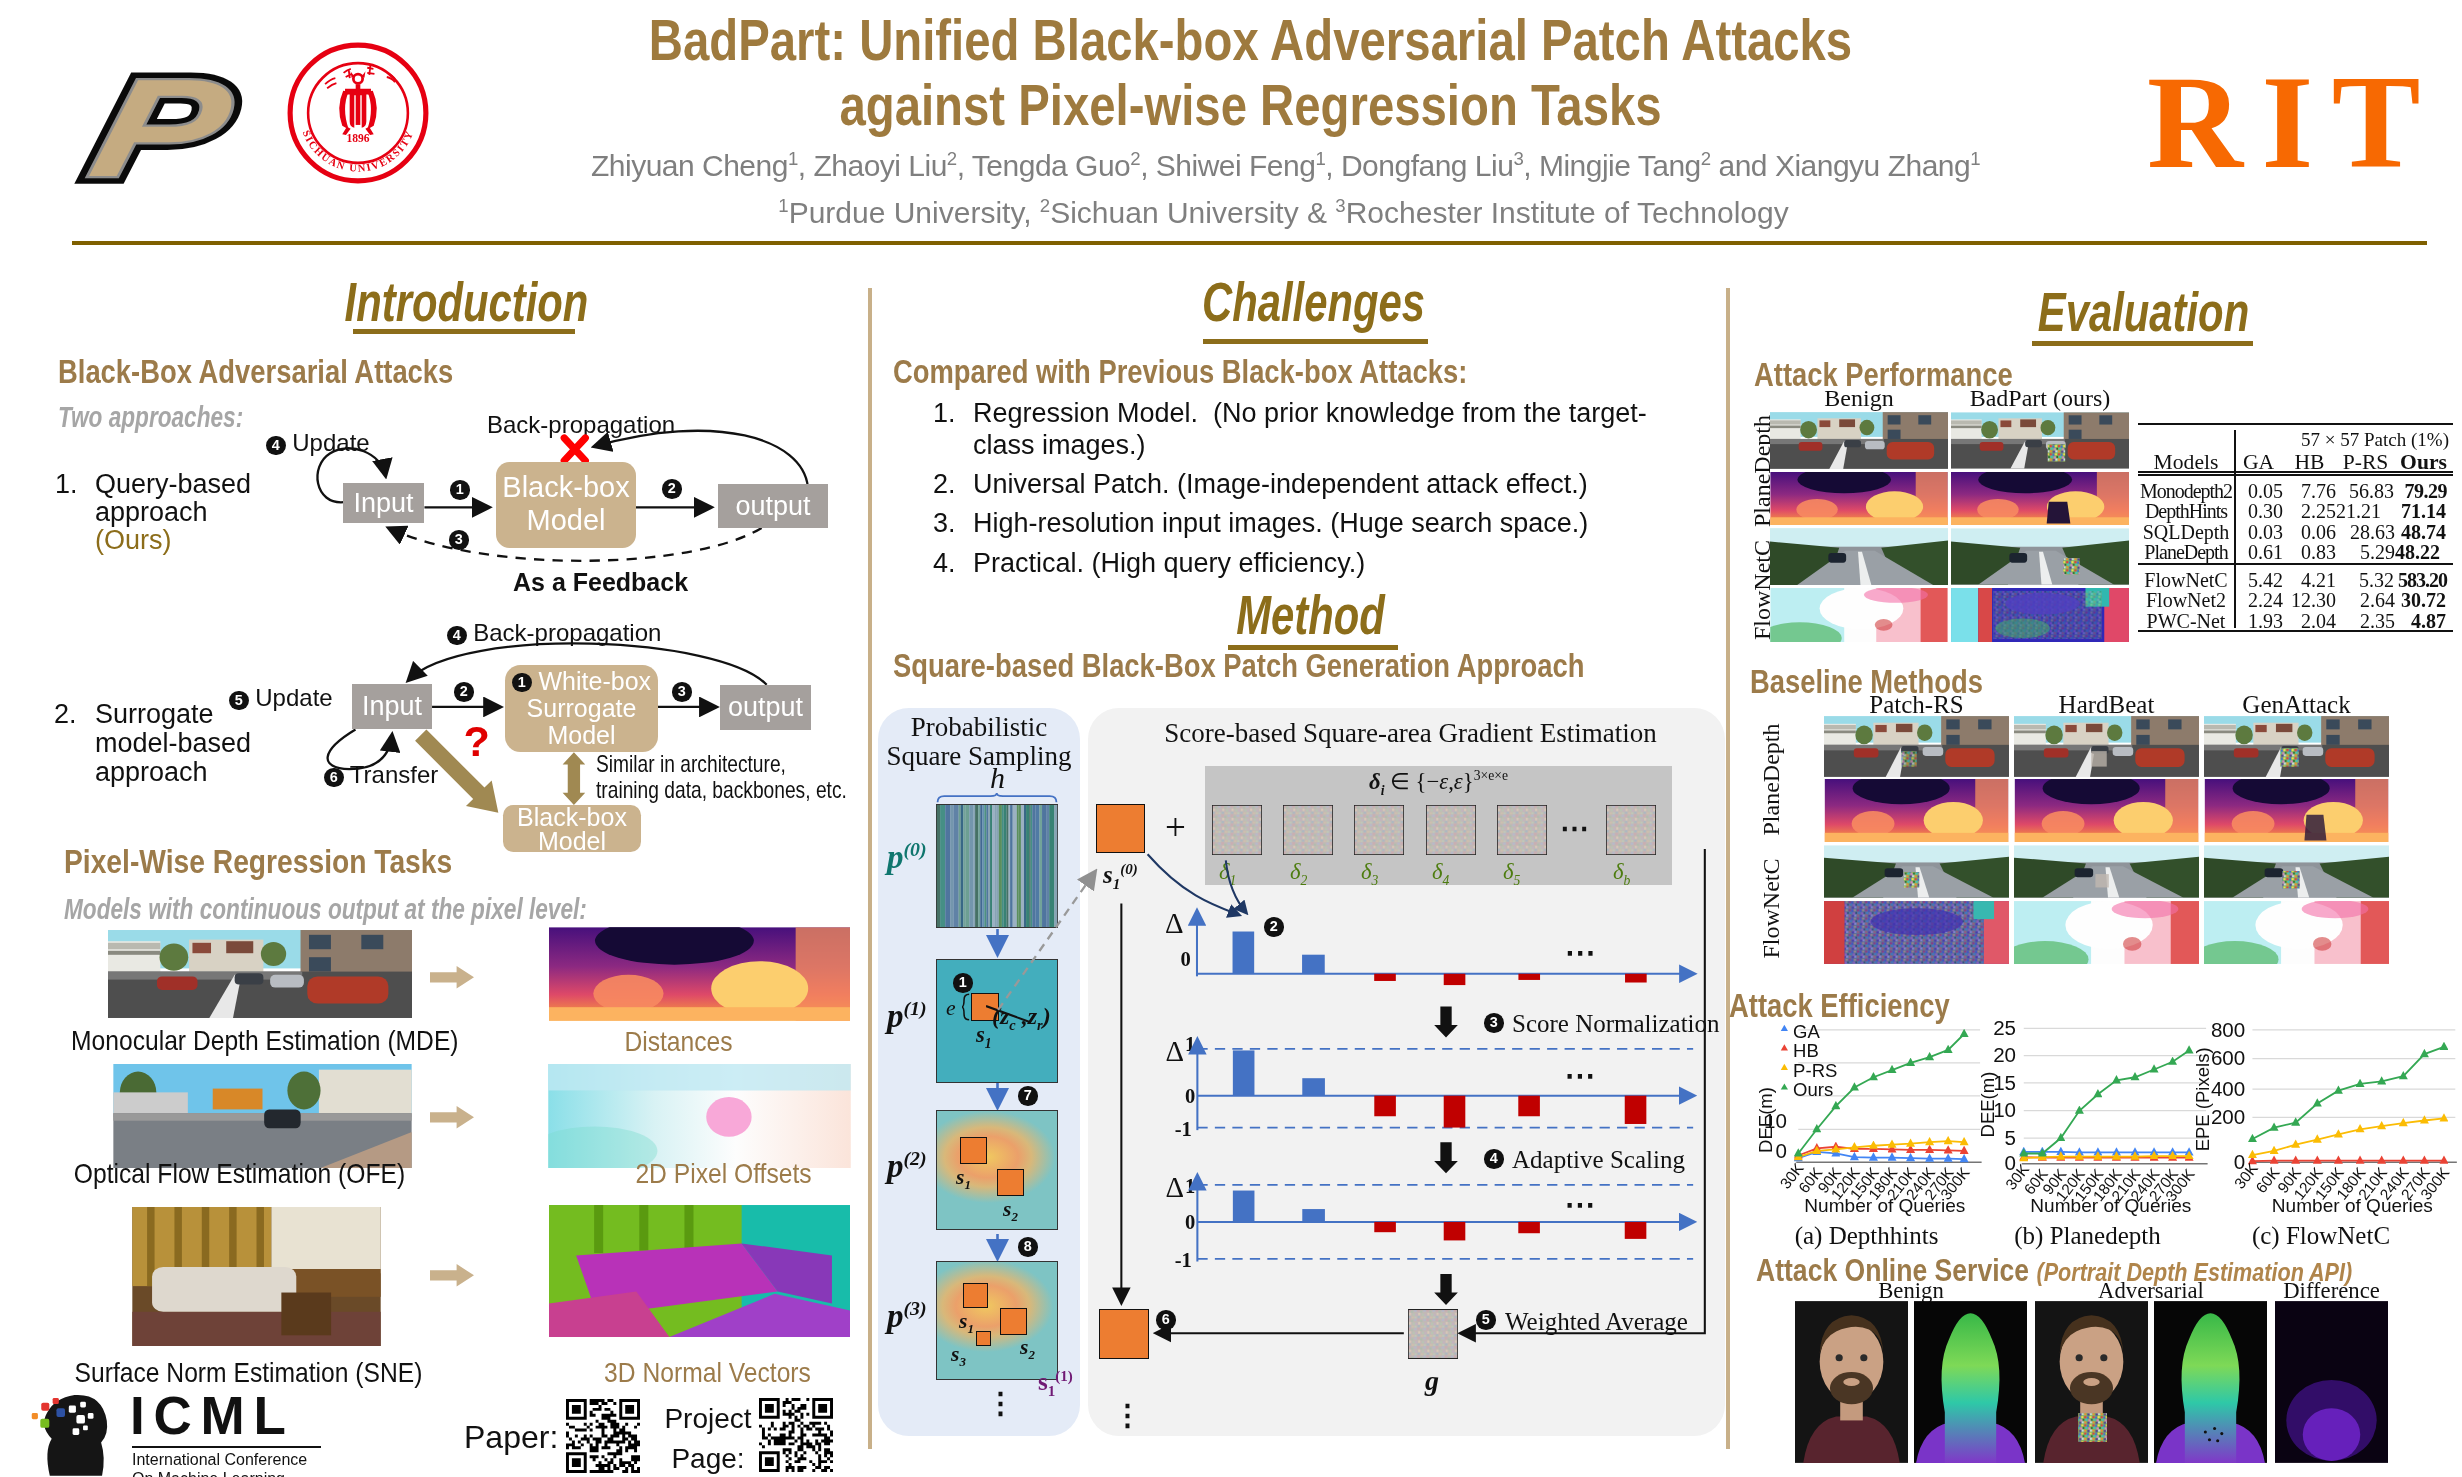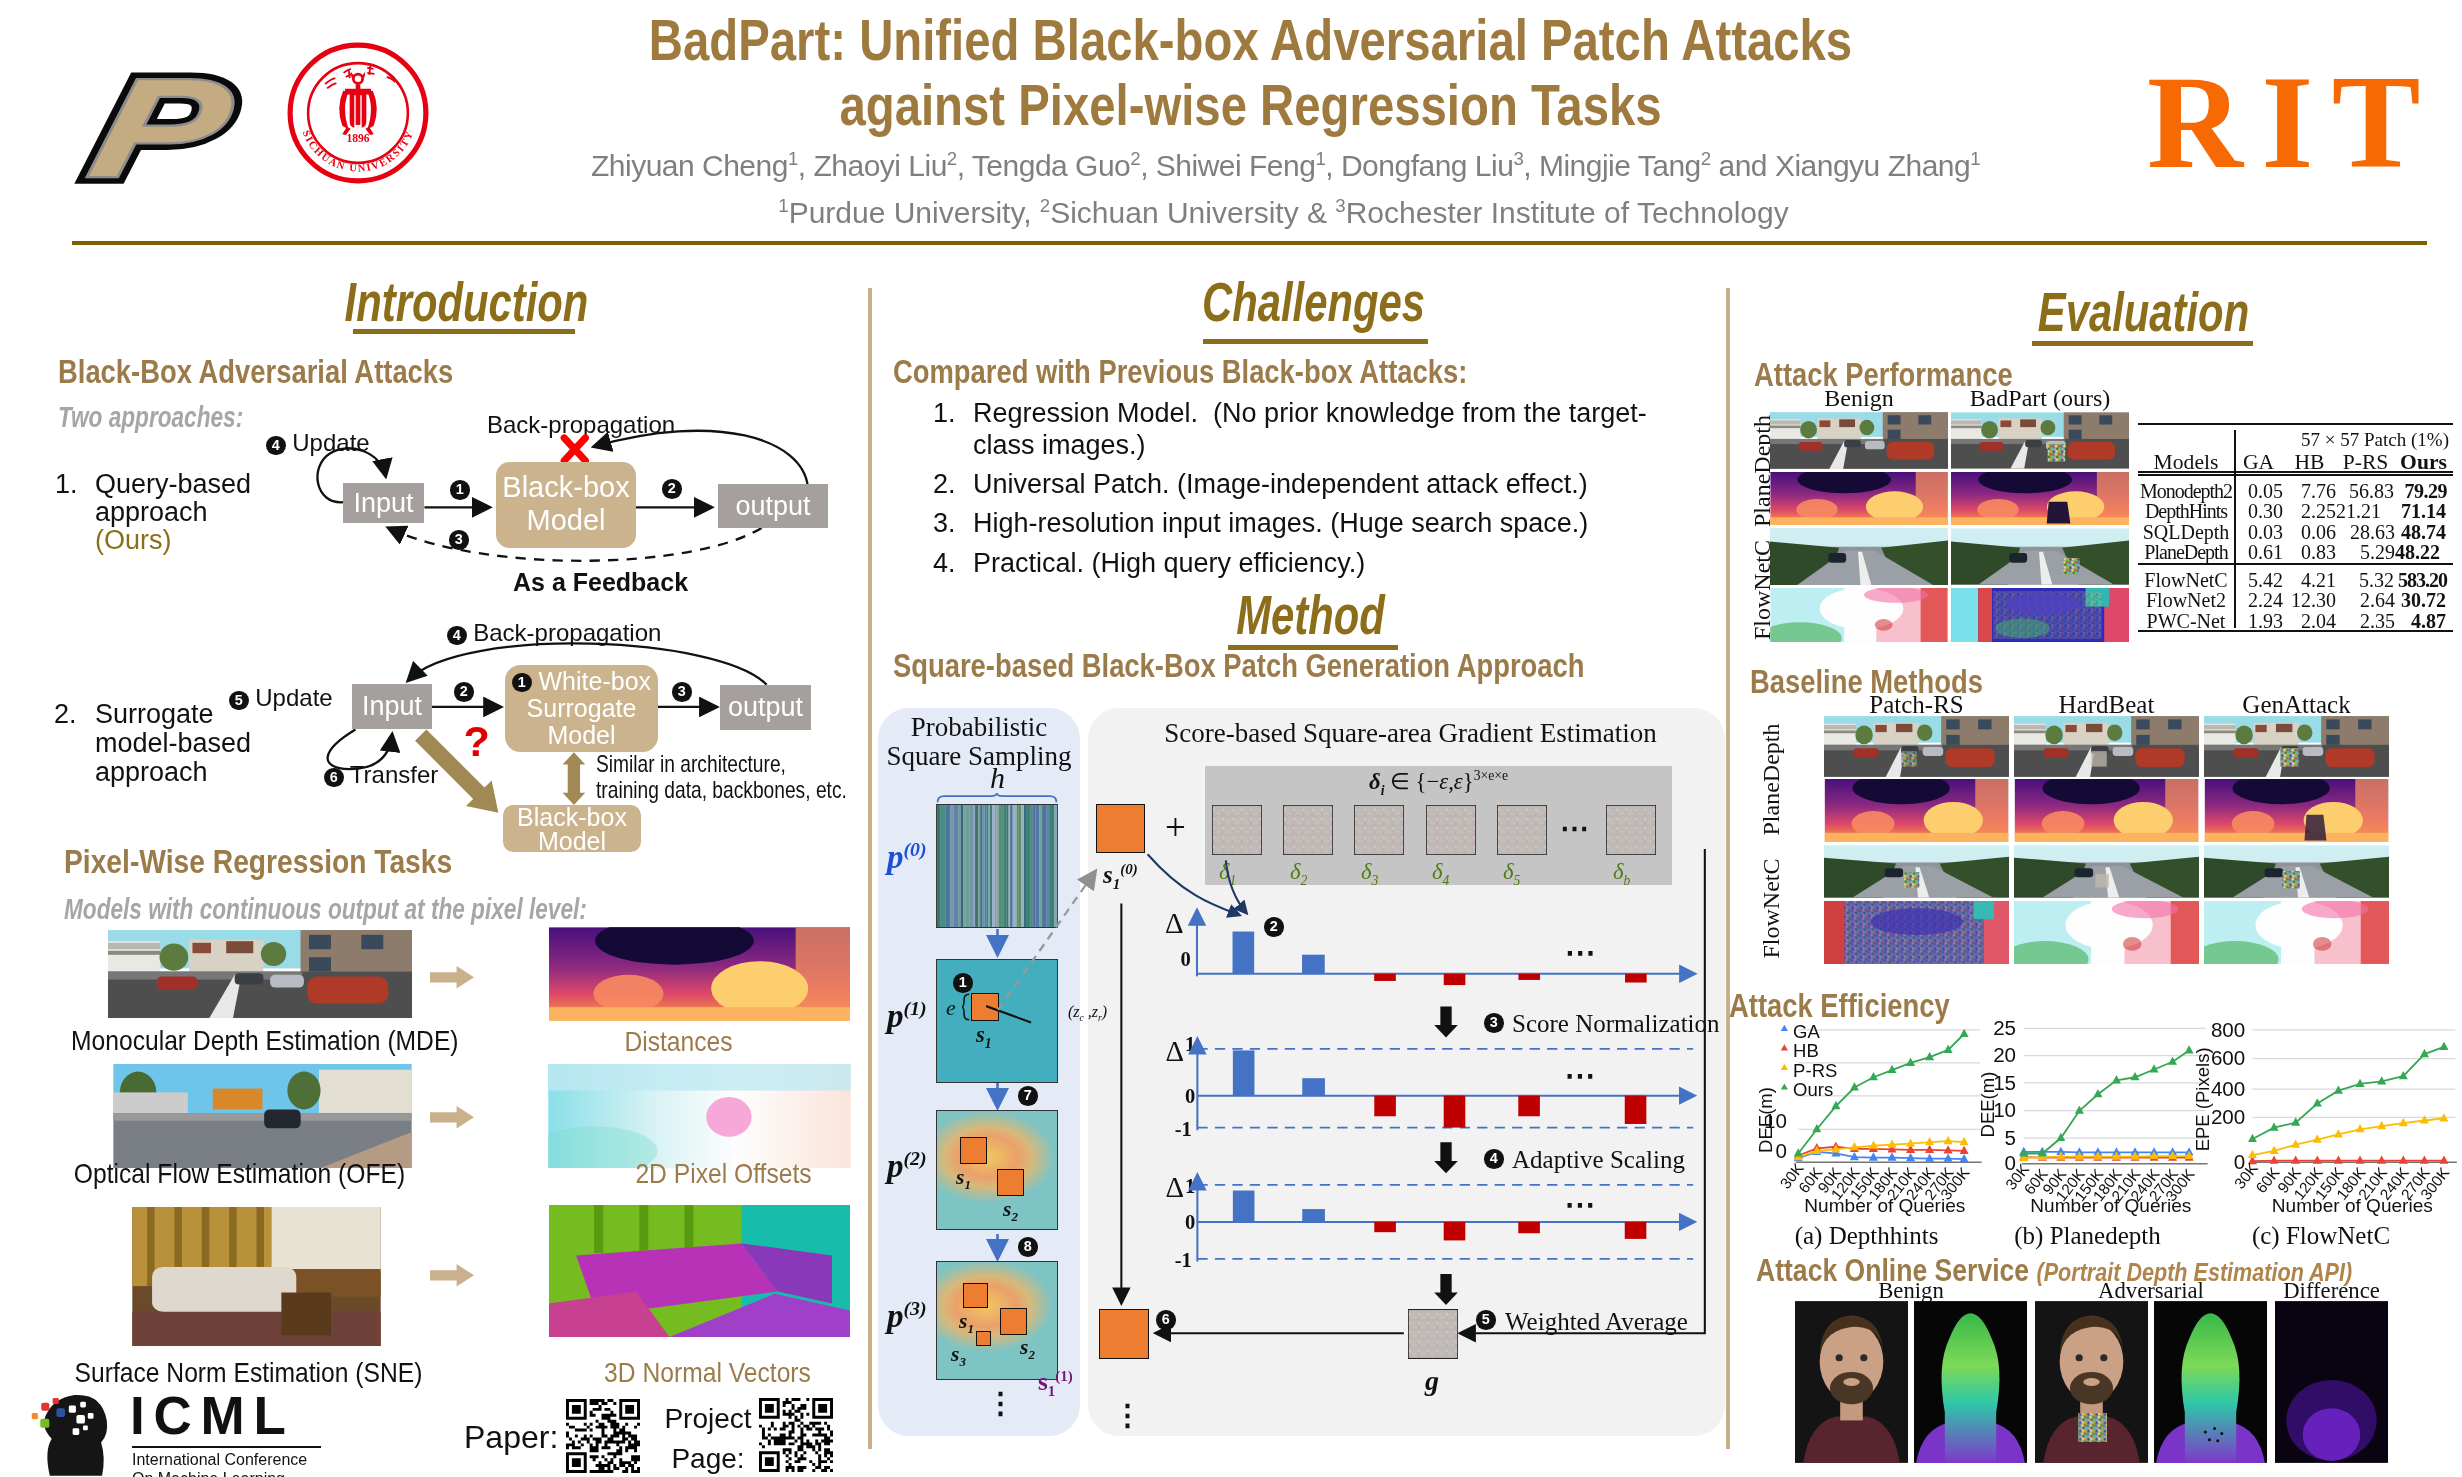--- a/index.html
+++ b/index.html
@@ -452,36 +452,36 @@
         <rect x="187" width="6" height="240" fill="#5b7fae"></rect>
         <rect x="193" width="8" height="240" fill="#5c86b5"></rect>
         <rect x="201" width="5" height="240" fill="#86b7a8"></rect>
         <rect x="206" width="8" height="240" fill="#5b7fae"></rect>
         <rect x="214" width="6" height="240" fill="#6f8fb8"></rect>
         <rect x="220" width="10" height="240" fill="#3f8f7a"></rect>
         <rect x="230" width="8" height="240" fill="#9fb8c8"></rect>
         <rect width="237" height="240" fill="#1e4a5a" opacity="0.18"></rect>
         <rect width="237" height="240" fill="none" stroke="#333" stroke-width="3"></rect>
       </svg>
-<div class="abs serif" style="left:887px;top:838px;font-size:33px;font-weight:bold;font-style:italic;color:#1d4ed8">p<sup style="font-size:60%">(0)</sup></div>
+<div class="abs serif" style="left:887px;top:838px;font-size:33px;font-weight:bold;font-style:italic;color:#0f766e">p<sup style="font-size:60%">(0)</sup></div>
 <svg class="abs" style="left:983px;top:929px" width="29" height="30" viewBox="0 0 56 58">
         <line x1="28" y1="0" x2="28" y2="46" stroke="#4472c4" stroke-width="5" marker-end="url(#arrB)"></line>
       </svg>
 <div class="abs" style="left:936px;top:959px;width:122px;height:124px;background:#43aebd;border:1.5px solid #333;box-sizing:border-box"></div>
 <span class="num n36 abs" style="left:953px;top:973px">1</span>
 <div class="abs" style="left:971px;top:993px;width:28px;height:28px;background:#ed7d31;border:1.5px solid #111;box-sizing:border-box"></div>
 <div class="abs serif" style="left:946px;top:996px;font-size:21.6px;font-style:italic;color:#111">e</div>
 <svg class="abs" style="left:962px;top:993px" width="8.2" height="28" viewBox="0 0 16 54">
         <path d="M14 2 Q4 2 4 13 Q4 26 0 27 Q4 28 4 41 Q4 52 14 52" fill="none" stroke="#111" stroke-width="3"></path>
       </svg>
 <div class="abs serif" style="left:976px;top:1022px;font-size:22.7px;font-weight:bold;font-style:italic;color:#111">s<sub style="font-size:60%">1</sub></div>
 <svg class="abs" style="left:986px;top:1005px" width="46" height="18.5" viewBox="0 0 90 36">
         <line x1="0" y1="2" x2="88" y2="34" stroke="#111" stroke-width="4"></line>
       </svg>
-<div class="abs serif" style="left:1068px;top:1003px;font-size:16px;font-weight:normal;font-style:italic;color:#111">(z<sub style="font-size:60%">c</sub> ,z<sub style="font-size:60%">r</sub>)</div>
+<div class="abs serif" style="left:992px;top:1003px;font-size:24px;font-weight:bold;font-style:italic;color:#111">(z<sub style="font-size:60%">c</sub> ,z<sub style="font-size:60%">r</sub>)</div>
 <svg class="abs" style="left:983px;top:1083px" width="29" height="29" viewBox="0 0 56 56">
         <line x1="28" y1="0" x2="28" y2="44" stroke="#4472c4" stroke-width="5" marker-end="url(#arrB)"></line>
       </svg>
 <span class="num n36 abs" style="left:1018px;top:1086px">7</span>
 <div class="abs" style="left:936px;top:1110px;width:122px;height:120px;border:1.5px solid #333;box-sizing:border-box;background:radial-gradient(ellipse 67px 46px at 51px 46px,#f0c860 0%,#eba06a 45%,#d8b87a 65%,rgba(126,200,200,0) 100%),#7ec4c4"></div>
 <div class="abs" style="left:960px;top:1137px;width:27px;height:27px;background:#ed7d31;border:1.5px solid #111;box-sizing:border-box"></div>
 <div class="abs" style="left:997px;top:1169px;width:27px;height:27px;background:#ed7d31;border:1.5px solid #111;box-sizing:border-box"></div>
 <div class="abs serif" style="left:956px;top:1165px;font-size:21.6px;font-weight:bold;font-style:italic;color:#111">s<sub style="font-size:60%">1</sub></div>
 <div class="abs serif" style="left:1003px;top:1197px;font-size:21.6px;font-weight:bold;font-style:italic;color:#111">s<sub style="font-size:60%">2</sub></div>
 <div class="abs serif" style="left:887px;top:1147px;font-size:33px;font-weight:bold;font-style:italic;color:#111">p<sup style="font-size:60%">(2)</sup></div>

